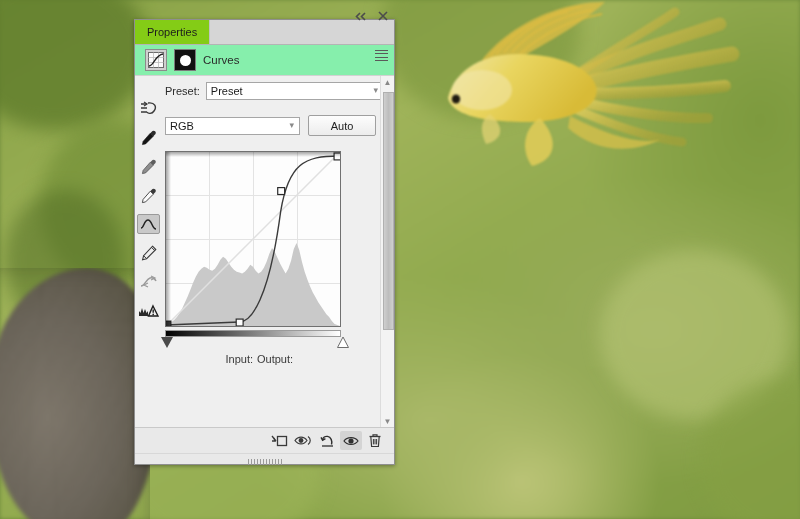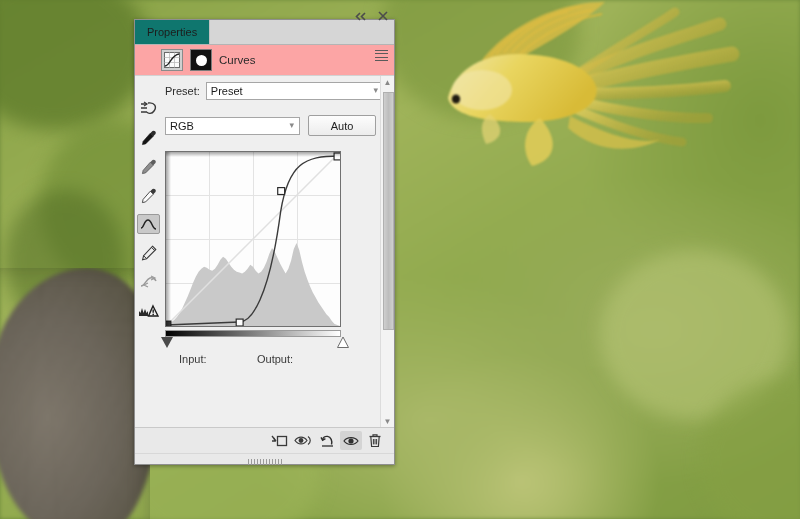--- a/index.html
+++ b/index.html
@@ -60,35 +60,35 @@
     background:#efefef;
     border:1px solid #8f8f8f;
     box-shadow:0 1px 4px rgba(0,0,0,.35);
     font-size:11px;color:#2b2b2b;
     display:flex;flex-direction:column;
   }
   
   #tabbar{height:24px;background:#d6d6d6;position:relative;
     border-bottom:1px solid #b4b4b4;display:flex;align-items:stretch;}
   #tab-properties{
-    background:#0f766e;padding:0 12px;display:flex;align-items:center;
+    background:#84cc16;padding:0 12px;display:flex;align-items:center;
     font-size:11px;color:#1d1d1d;border-right:1px solid #c2c2c2;
     position:relative;top:0;height:24px;box-sizing:border-box;
   }
   #tabstrip-rest{flex:1;}
   #winbtns{position:absolute;right:4px;top:-10px;display:flex;gap:8px;align-items:center;}
   .winbtn{width:14px;height:12px;display:flex;align-items:center;justify-content:center;
           color:#4c4c4c;cursor:default;}
   #hamburger{position:absolute;right:6px;top:6px;width:13px;height:11px;
     display:flex;flex-direction:column;justify-content:space-between;}
   #hamburger i{display:block;height:1px;background:#5a5a5a;}
 
   
-  #adjheader{height:30px;display:flex;align-items:center;gap:7px;padding:0 26px;
-             border-bottom:1px solid #d2d2d2;background:#fca5a5;}
+  #adjheader{height:30px;display:flex;align-items:center;gap:7px;padding:0 10px;
+             border-bottom:1px solid #d2d2d2;background:#86efac;}
   #curves-thumb{width:20px;height:20px;background:#d0d0d0;border:1px solid #8b8b8b;
                 display:flex;align-items:center;justify-content:center;}
   #mask-thumb{width:20px;height:20px;background:#111;border:1px solid #7a7a7a;
               display:flex;align-items:center;justify-content:center;}
   #mask-thumb .dot{width:11px;height:11px;border-radius:50%;background:#fff;}
   #adj-title{font-size:11.5px;color:#2a2a2a;}
 
   
   #body{flex:1;display:flex;position:relative;overflow:hidden;}
   #toolrail{width:27px;padding-top:22px;display:flex;flex-direction:column;
@@ -129,21 +129,21 @@
 
   
   #gradbar{margin-top:3px;width:176px;height:7px;
     background:linear-gradient(90deg,#000,#fff);border:1px solid #9a9a9a;box-sizing:border-box;}
   #sliders{position:relative;width:178px;height:12px;}
   .handle{position:absolute;top:0;width:0;height:0;
     border-left:6px solid transparent;border-right:6px solid transparent;}
   #black-point{left:-4px;border-top:11px solid #4a4a4a;}
   #white-point-tri{position:absolute;right:-6px;top:0;width:12px;height:11px;}
 
-  #io-row{margin-top:4px;width:176px;display:flex;font-size:11px;color:#3a3a3a;}
+  #io-row{margin-top:4px;width:176px;display:flex;font-size:11px;color:#3a3a3a;text-align:right;}
   #input-label{width:88px;padding-left:14px;box-sizing:border-box;}
   #output-label{padding-left:4px;}
 
   
   #scrollbar{position:absolute;right:0;top:0;width:13px;height:100%;
     background:#f3f3f3;border-left:1px solid #dcdcdc;display:flex;
     flex-direction:column;align-items:center;}
   .sbarrow{height:12px;width:13px;display:flex;align-items:center;justify-content:center;
     font-size:8px;color:#888;}
   #sbtrack{flex:1;width:13px;position:relative;}

